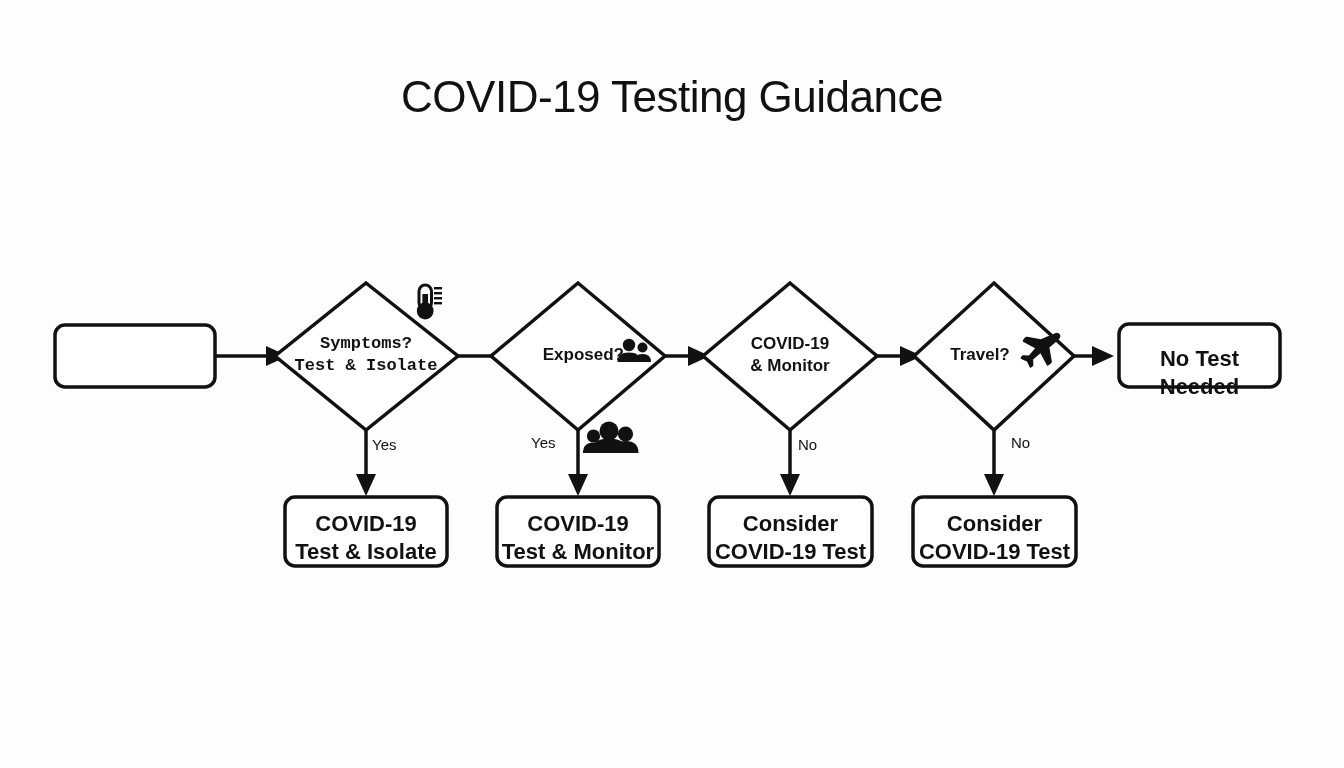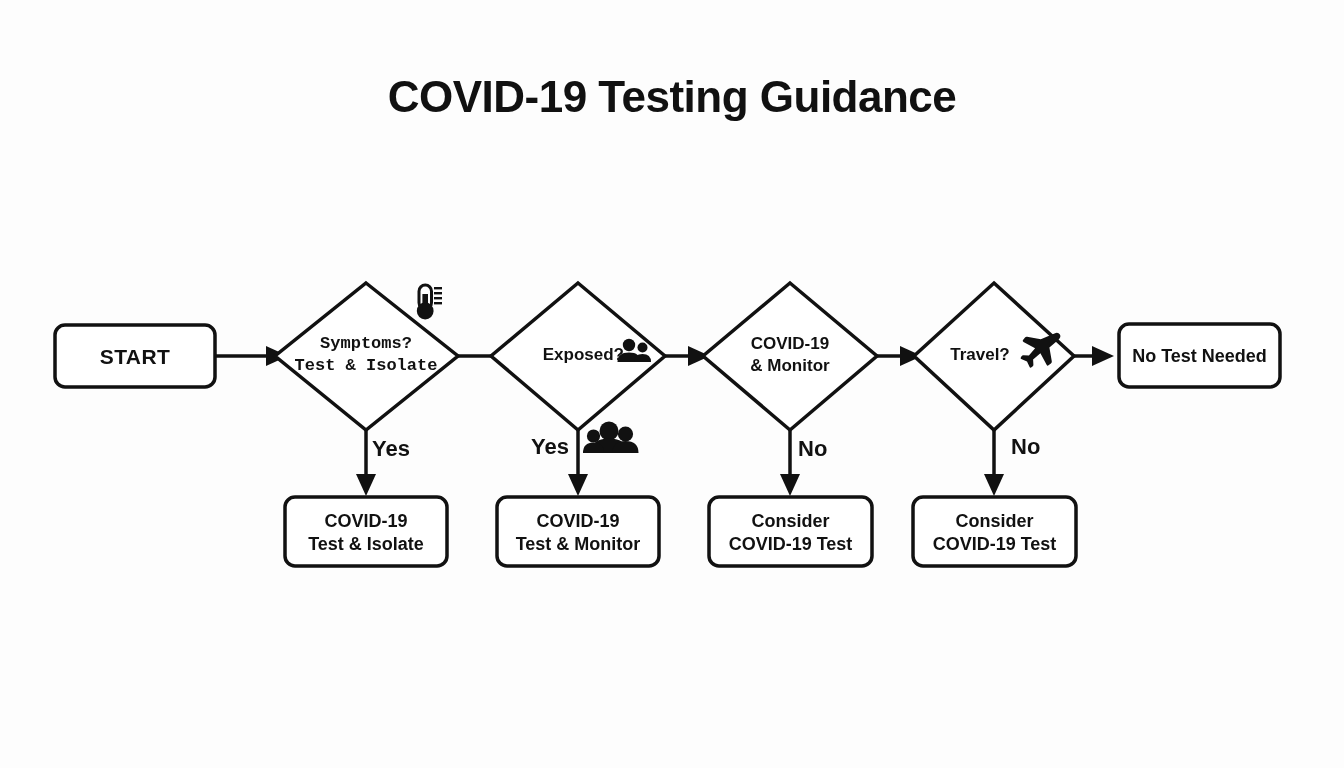--- a/index.html
+++ b/index.html
@@ -25,46 +25,46 @@
     width: 1344px;
     height: 768px;
   }
   .chart-title {
     position: absolute;
     left: 0;
     top: 72px;
     width: 1344px;
     text-align: center;
     font-size: 44px;
-    font-weight: bold;
+    font-weight: normal;
     color: #111111;
     letter-spacing: -0.5px;
   }
   .node-label {
     position: absolute;
     text-align: center;
     color: #111111;
     font-weight: bold;
     line-height: 1.28;
     pointer-events: none;
   }
   .terminal-label {
     font-size: 21px;
     letter-spacing: 0.4px;
   }
   .box-label {
-    font-size: 18px;
+    font-size: 22px;
   }
   .diamond-label {
     font-size: 17px;
   }
   .edge-label {
     position: absolute;
-    font-size: 22px;
-    font-weight: bold;
+    font-size: 15px;
+    font-weight: normal;
     color: #111111;
   }
   .shape-outline {
     fill: #ffffff;
     stroke: #111111;
   }
   .connector {
     stroke: #111111;
     fill: none;
   }
@@ -151,21 +151,20 @@
       <path d="M612.5 453 q0 -12 13 -12 q13 0 13 12 z"></path>
       <circle cx="593.5" cy="436" r="6.6"></circle>
       <path d="M583 453 q0 -10.5 10.5 -10.5 q10.5 0 10.5 10.5 z"></path>
     </g>
 
     <g fill="#111111">
       <path d="M1054.5 333.5 q3.6 -1.8 5.4 1.1 q1.5 2.6 -1.4 5.1 l-9.1 7.8 l2.4 13.7 q0.2 1.4 -0.9 2.3 l-2.4 1.8 q-1.2 0.9 -1.9 -0.5 l-6.2 -11.6 l-7.3 6.2 l0.3 5.4 q0.05 1.2 -0.9 1.8 l-1.4 0.9 q-1.0 0.6 -1.5 -0.5 l-2.6 -5.6 l-5.7 -2.4 q-1.1 -0.5 -0.5 -1.5 l0.9 -1.4 q0.6 -1.0 1.8 -0.9 l5.4 0.3 l6.2 -7.3 l-11.6 -6.2 q-1.4 -0.7 -0.5 -1.9 l1.8 -2.4 q0.9 -1.1 2.3 -0.9 l13.7 2.4 z"></path>
     </g>
   </svg>
 
-  <div class="node-label terminal-label" style="left:55px; top:344px; width:160px;">START</div>
 
   <div class="node-label diamond-label" style="left:276px; top:333px; width:180px;font-family:Liberation Mono, monospace;">
     <div>Symptoms?</div>
     <div>Test &amp; Isolate</div>
   </div>
 
   <div class="node-label diamond-label" style="left:500px; top:344px; width:124px; text-align:right;">Exposed?</div>
 
   <div class="node-label diamond-label" style="left:705px; top:333px; width:170px;">
     <div>COVID-19</div>

